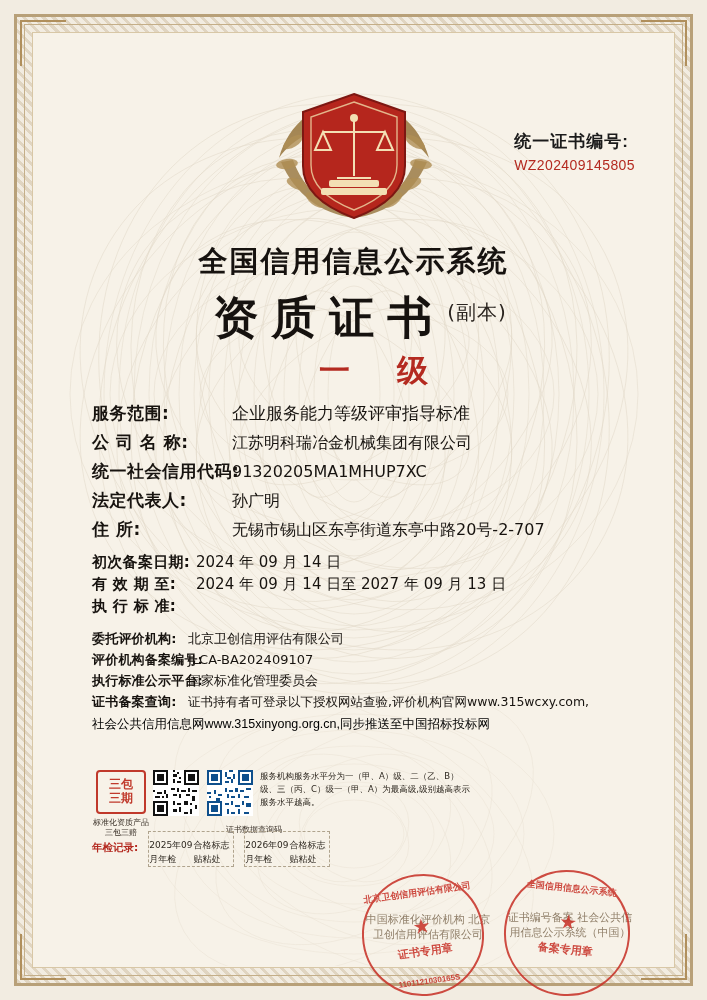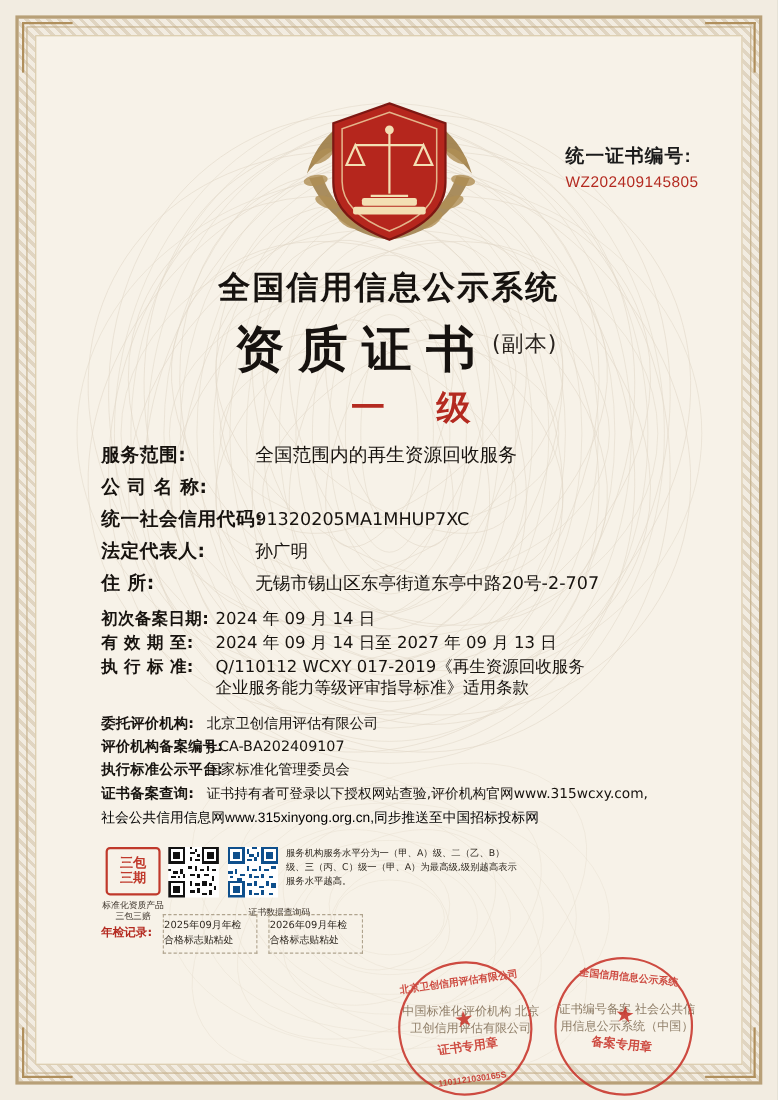--- a/index.html
+++ b/index.html
@@ -172,21 +172,21 @@
     display: flex; align-items: flex-start; gap: 10px;
   }
   .year-rec .yr-label {
     font-size: 10.5px; color: #b42a20; font-weight: bold; padding-top: 10px;
     font-family: "DejaVu Sans", sans-serif;
   }
   .yr-box {
     width: 86px; height: 36px;
     border: 1px dashed #b0a48e;
     font-size: 9px; color: #2e2820;
-    display: flex; flex-direction: column; align-items: flex-start; justify-content: center;
+    display: flex; flex-direction: row; align-items: flex-end; justify-content: center;
     line-height: 1.5;
     font-family: "DejaVu Sans", sans-serif;
   }
 
   
   .stamp {
     position: absolute;
     border-radius: 50%;
     border: 2.5px solid #c8342a;
     color: #c8342a;
@@ -364,24 +364,25 @@
         <span class="title-big">资质证书</span><span class="title-sub">(副本)</span>
       </div>
       <div class="grade">一  级</div>
     </div>
 
     <div class="fields">
 
       <div class="blk-a">
         <div class="row scope">
           <span class="k">服务范围:</span>
-          <span class="v">全国范围内的再生资源回收服务</span>
+          <span class="v">企业服务能力等级评审指导标准</span>
         </div>
         <div class="row">
           <span class="k">公 司 名 称:</span>
+          <span class="v">江苏明科瑞冶金机械集团有限公司</span>
         </div>
         <div class="row">
           <span class="k">统一社会信用代码:</span>
           <span class="v">91320205MA1MHUP7XC</span>
         </div>
         <div class="row">
           <span class="k">法定代表人:</span>
           <span class="v">孙广明</span>
         </div>
         <div class="row">
@@ -394,24 +395,20 @@
         <div class="row">
           <span class="k">初次备案日期:</span>
           <span class="v">2024 年 09 月 14 日</span>
         </div>
         <div class="row">
           <span class="k">有 效 期 至:</span>
           <span class="v">2024 年 09 月 14 日至 2027 年 09 月 13 日</span>
         </div>
         <div class="row">
           <span class="k">执 行 标 准:</span>
-          <span class="v">
-            <span>Q/110112 WCXY 017-2019《再生资源回收服务</span>
-            <span class="l2">企业服务能力等级评审指导标准》适用条款</span>
-          </span>
         </div>
       </div>
 
       <div class="blk-c">
         <div class="row">
           <span class="k">委托评价机构:</span>
           <span class="v">北京卫创信用评估有限公司</span>
         </div>
         <div class="row">
           <span class="k">评价机构备案编号:</span>

